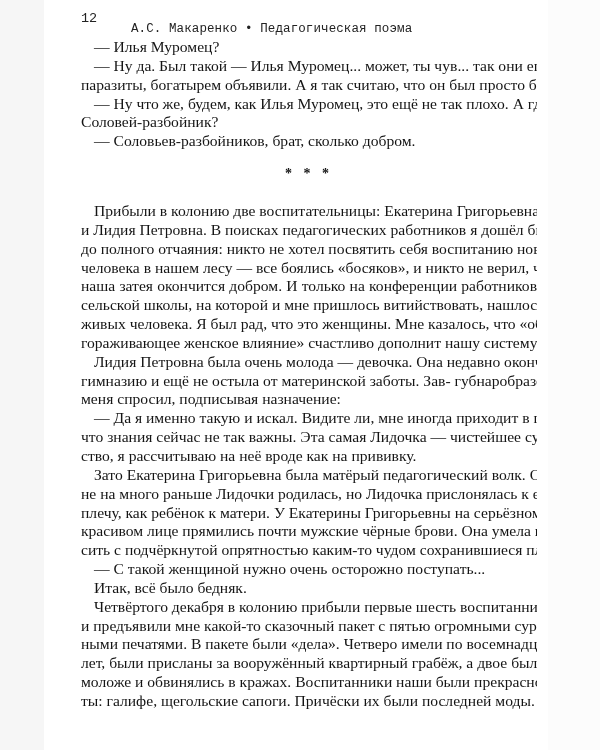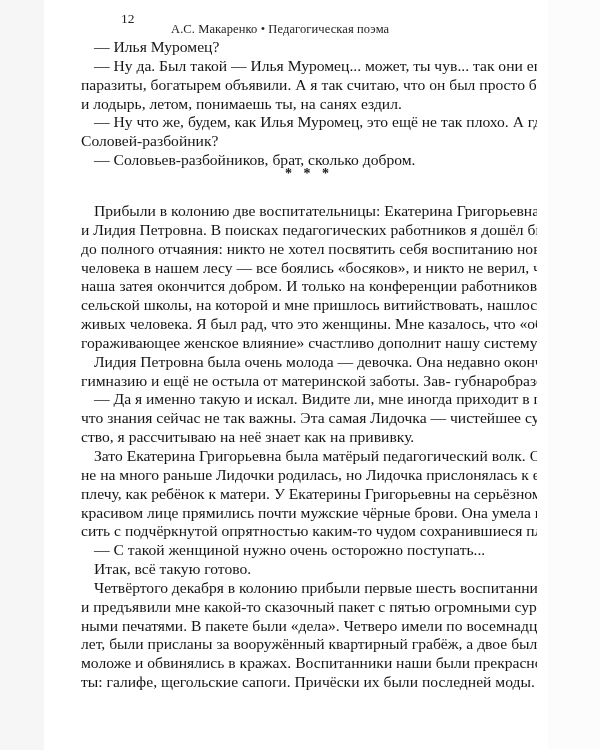--- a/index.html
+++ b/index.html
@@ -30,24 +30,23 @@
       position: absolute;
       left: 44px; top: 0;
       width: 504px; height: 750px;
       background: #ffffff;
     }
     .running-head {
       position: absolute;
       left: 81px; top: 10px;
       width: 456px;
       height: 18px;
-      font-family: Liberation Serif, serif;
+      font-family: Liberation Mono, monospace;
       font-size: 12.5px;
       color: #222;
-      margin-left: 40px;
     }
     .page-number {
       position: absolute;
       left: 0; top: 1px;
       font-size: 13.5px;
     }
     .running-title {
       position: absolute;
       left: 50px; right: 0; top: 12px;
       text-align: left;
@@ -94,48 +93,48 @@
 
 <div class="running-head">
   <span class="page-number">12</span>
   <span class="running-title">А.С. Макаренко • Педагогическая поэма</span>
 </div>
 
 <div class="text-block block-top" id="top-block">
     <span class="line indent last">— Илья Муромец?</span>
     <span class="line indent">— Ну да. Был такой — Илья Муромец... может, ты чув... так они его,</span>
     <span class="line">паразиты, богатырем объявили. А я так считаю, что он был просто бедняк</span>
-    <span class="line last">и лодырь, летом, понимаешь ты, на санях ездил.</span>
     <span class="line indent">— Ну что же, будем, как Илья Муромец, это ещё не так плохо. А где же</span>
     <span class="line last">Соловей-разбойник?</span>
     <span class="line indent last">— Соловьев-разбойников, брат, сколько добром.</span>
   </div>
 
 <div class="separator">* * *</div>
 
 <div class="text-block block-main" id="main-block">
     <span class="line indent">Прибыли в колонию две воспитательницы: Екатерина Григорьевна</span>
     <span class="line">и Лидия Петровна. В поисках педагогических работников я дошёл было</span>
     <span class="line">до полного отчаяния: никто не хотел посвятить себя воспитанию нового</span>
     <span class="line">человека в нашем лесу — все боялись «босяков», и никто не верил, что</span>
     <span class="line">наша затея окончится добром. И только на конференции работников</span>
     <span class="line">сельской школы, на которой и мне пришлось витийствовать, нашлось два</span>
     <span class="line">живых человека. Я был рад, что это женщины. Мне казалось, что «обла-</span>
     <span class="line">гораживающее женское влияние» счастливо дополнит нашу систему сил.</span>
     <span class="line indent">Лидия Петровна была очень молода — девочка. Она недавно окончила</span>
     <span class="line">гимназию и ещё не остыла от материнской заботы. Зав- губнаробразом</span>
+    <span class="line last">меня спросил, подписывая назначение:</span>
     <span class="line indent">— Да я именно такую и искал. Видите ли, мне иногда приходит в голову,</span>
     <span class="line">что знания сейчас не так важны. Эта самая Лидочка — чистейшее суще-</span>
-    <span class="line last">ство, я рассчитываю на неё знает как на прививку.</span>
+    <span class="line last">ство, я рассчитываю на неё вроде как на прививку.</span>
     <span class="line indent">Зато Екатерина Григорьевна была матёрый педагогический волк. Она</span>
     <span class="line">не на много раньше Лидочки родилась, но Лидочка прислонялась к её</span>
     <span class="line">плечу, как ребёнок к матери. У Екатерины Григорьевны на серьёзном</span>
     <span class="line">красивом лице прямились почти мужские чёрные брови. Она умела но-</span>
     <span class="line">сить с подчёркнутой опрятностью каким-то чудом сохранившиеся платья,</span>
     <span class="line indent last">— С такой женщиной нужно очень осторожно поступать...</span>
-    <span class="line indent last">Итак, всё такую готово.</span>
+    <span class="line indent last">Итак, всё было бедняк.</span>
     <span class="line indent">Четвёртого декабря в колонию прибыли первые шесть воспитанников</span>
     <span class="line">и предъявили мне какой-то сказочный пакет с пятью огромными сургуч-</span>
     <span class="line">ными печатями. В пакете были «дела». Четверо имели по восемнадцати</span>
     <span class="line">лет, были присланы за вооружённый квартирный грабёж, а двое были по-</span>
     <span class="line">моложе и обвинялись в кражах. Воспитанники наши были прекрасно оде-</span>
     <span class="line">ты: галифе, щегольские сапоги. Причёски их были последней моды. Это</span>
   </div>
 
 </body></html>

